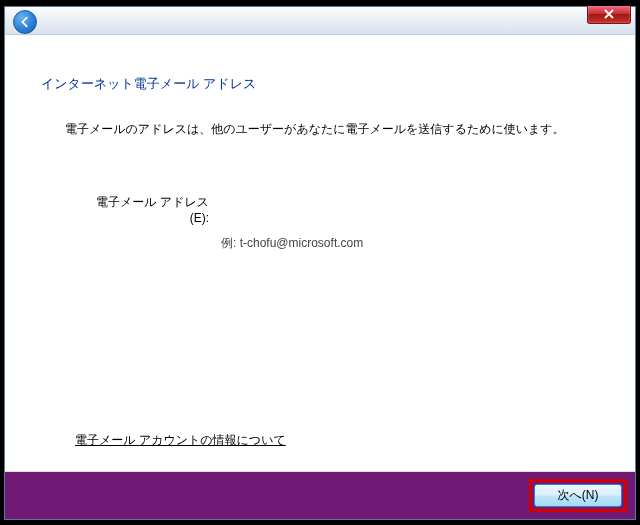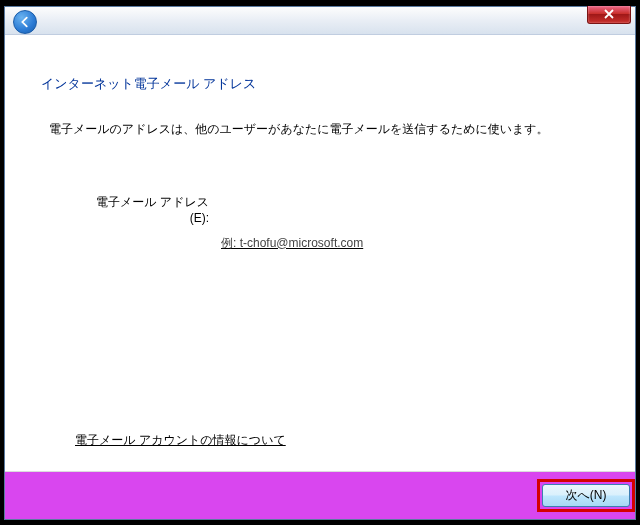--- a/index.html
+++ b/index.html
@@ -70,21 +70,21 @@
     .heading {
       color: #003399;
       font-size: 13px;
       margin-bottom: 28px;
       margin-top: 16px;
       margin-left: 4px;
     }
     .description {
       color: #000;
       font-size: 12px;
-      margin-left: 12px;
+      margin-left: 28px;
       margin-bottom: 56px;
     }
     .form-row {
       display: flex;
       align-items: center;
       margin-left: 44px;
       margin-bottom: 10px;
     }
     .form-label {
       width: 134px;
@@ -101,45 +101,44 @@
       height: 22px;
       border: 1px solid #7a9ac0;
       padding: 2px 4px;
       font-size: 12px;
       font-family: inherit;
       background: #fff;
     }
     .example-row {
       margin-left: 44px;
       display: flex;
-      text-decoration: underline;
     }
     .example-label-spacer { width: 134px; }
     .example-text {
       font-size: 12px;
       color: #444;
       padding-left: 6px;
     }
     .link {
       color: #000000;
       text-decoration: underline;
       cursor: pointer;
       font-size: 12px;
       position: absolute;
       bottom: 22px;
       left: 70px;
     }
     .footer {
       height: 48px;
-      background: #d946ef;
+      background: #701a75;
       border-top: 1px solid #dcdcdc;
       display: flex;
       align-items: center;
       justify-content: flex-end;
-      padding: 0 0;
+      padding: 0 8px;
       gap: 8px;
     }
     .btn {
       min-width: 88px;
       height: 23px;
       border: 1px solid #8a8a8a;
       border-radius: 3px;
       background: linear-gradient(to bottom, #fdfdfd 0%, #ececec 48%, #dcdcdc 52%, #e6e6e6 100%);
       font-size: 12px;
       font-family: inherit;

